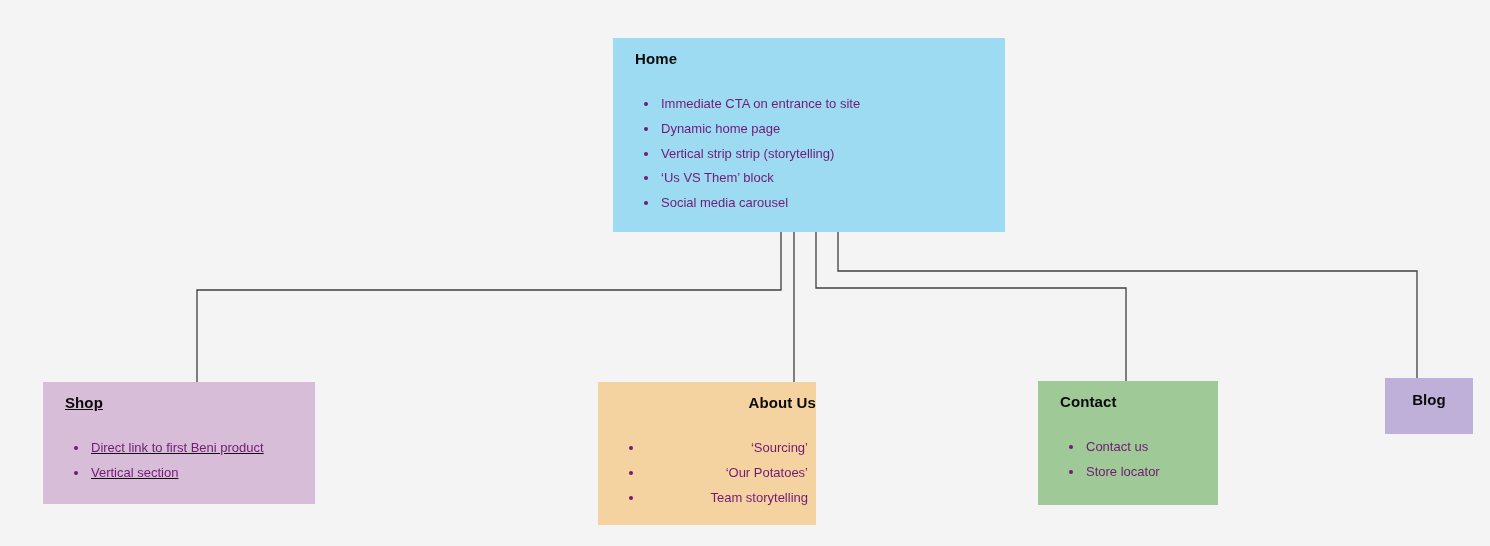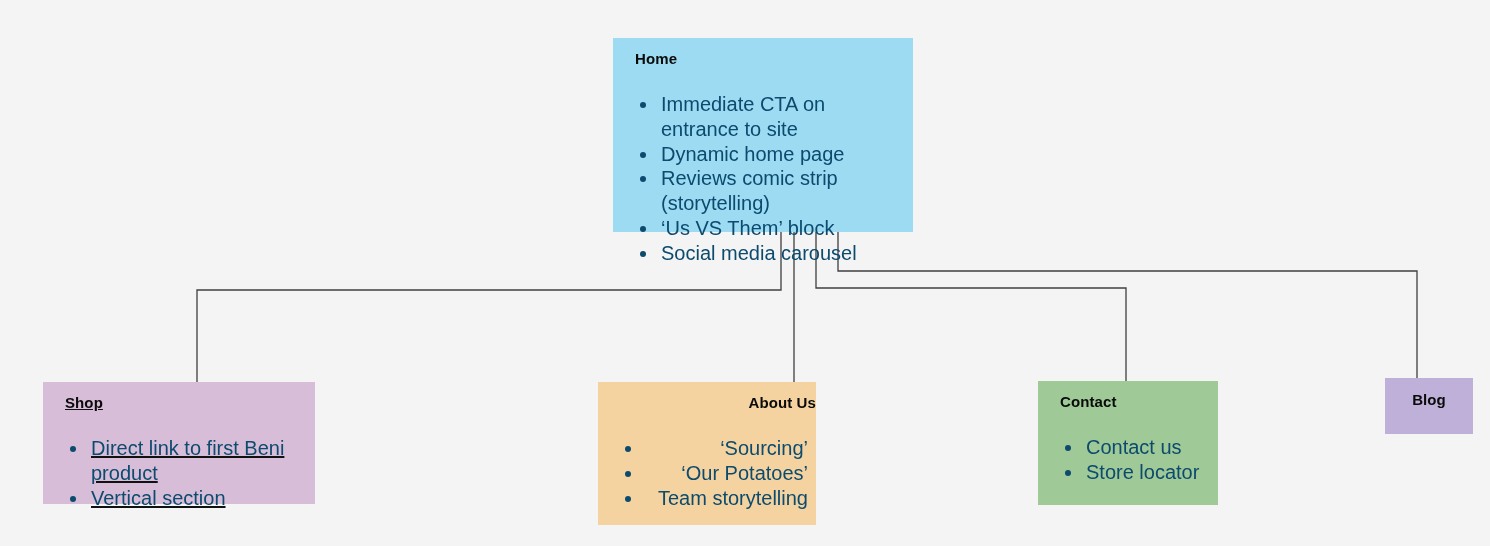--- a/index.html
+++ b/index.html
@@ -27,28 +27,28 @@
   .node-title {
     font-size: 15px;
     font-weight: bold;
     color: #0a0a0a;
     padding: 12px 0 0 22px;
     letter-spacing: 0.1px;
   }
   .node-list {
     margin: 25px 0 0 0;
     padding: 0 8px 0 46px;
-    font-size: 20px;
+    font-size: 13px;
     line-height: 24.8px;
-    color: #0c4a6e;
+    color: #701a75;
     list-style: disc outside;
   }
   .node-list li { padding-left: 2px; }
   
-  .node-home    { left: 613px;  top: 38px;  width: 300px; height: 194px; }
+  .node-home    { left: 613px;  top: 38px;  width: 392px; height: 194px; }
   .node-shop    { left: 43px;   top: 382px; width: 272px; height: 122px; text-decoration: underline; }
   .node-about   { left: 598px;  top: 382px; width: 218px; height: 143px; }
   .node-contact { left: 1038px; top: 381px; width: 180px; height: 124px; }
   .node-blog    { left: 1385px; top: 378px; width: 88px;  height: 56px; }
   .node-blog .node-title {
     padding: 13px 0 0 0;
     text-align: center;
   }
 </style>
 </head>
@@ -61,21 +61,21 @@
     <polyline points="794,232 794,382" stroke-width="1.3" stroke="#3f3f3f"></polyline>
     <polyline points="816,232 816,288 1126,288 1126,381" stroke-width="1.3" stroke="#3f3f3f"></polyline>
     <polyline points="838,232 838,271 1417,271 1417,378" stroke-width="1.3" stroke="#3f3f3f"></polyline>
   </svg>
 
   <div class="node node-home" style="background: rgb(156, 219, 242);">
     <div class="node-title">Home</div>
     <ul class="node-list">
         <li>Immediate CTA on entrance to site</li>
         <li>Dynamic home page</li>
-        <li>Reviews comic strip (storytelling)</li>
+        <li>Vertical strip strip (storytelling)</li>
         <li>‘Us VS Them’ block</li>
         <li>Social media carousel</li>
       </ul>
   </div>
 
   <div class="node node-shop" style="background: rgb(216, 189, 216);">
     <div class="node-title">Shop</div>
     <ul class="node-list">
         <li>Direct link to first Beni product</li>
         <li>Vertical section</li>

